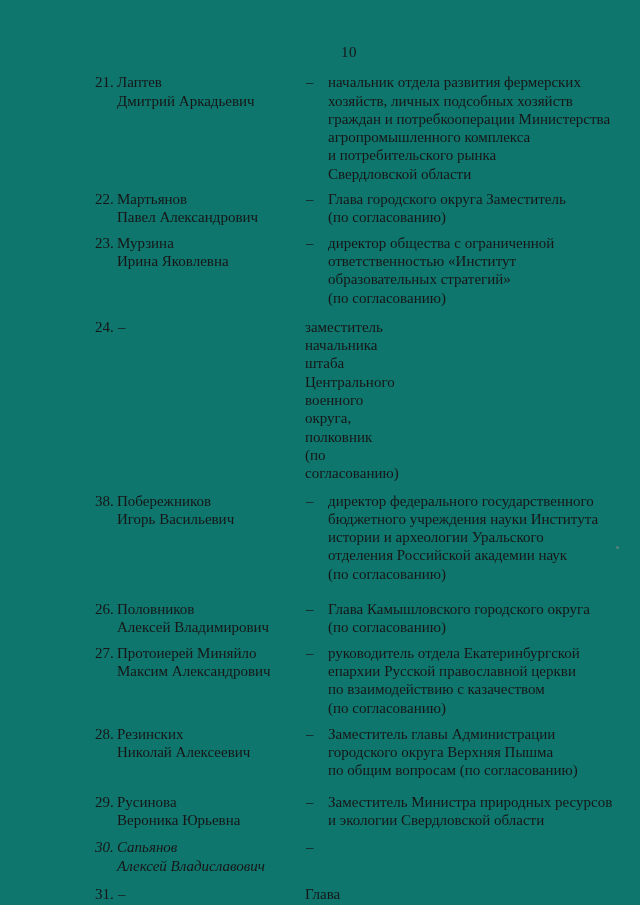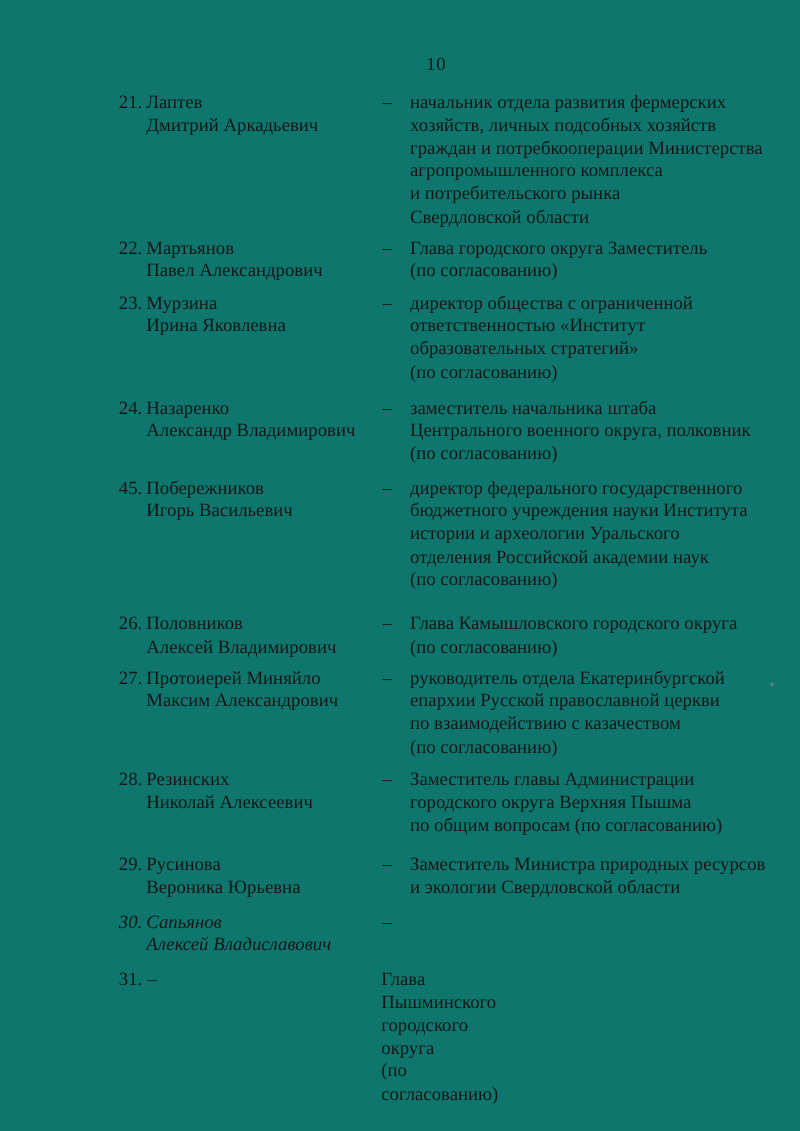--- a/index.html
+++ b/index.html
@@ -107,30 +107,28 @@
 Ирина Яковлевна</div>
       <div class="cell dash">–</div>
       <div class="cell desc">директор общества с ограниченной
 ответственностью «Институт
 образовательных стратегий»
 (по согласованию)</div>
     </div>
 
     <div class="row">
       <div class="cell num">24.</div>
-      <div class="cell name">Назаренко
-Александр Владимирович</div>
       <div class="cell dash">–</div>
       <div class="cell desc">заместитель начальника штаба
 Центрального военного округа, полковник
 (по согласованию)</div>
     </div>
 
     <div class="row">
-      <div class="cell num">45.</div>
+      <div class="cell num">38.</div>
       <div class="cell name">Побережников
 Игорь Васильевич</div>
       <div class="cell dash">–</div>
       <div class="cell desc">директор федерального государственного
 бюджетного учреждения науки Института
 истории и археологии Уральского
 отделения Российской академии наук
 (по согласованию)</div>
     </div>
 

